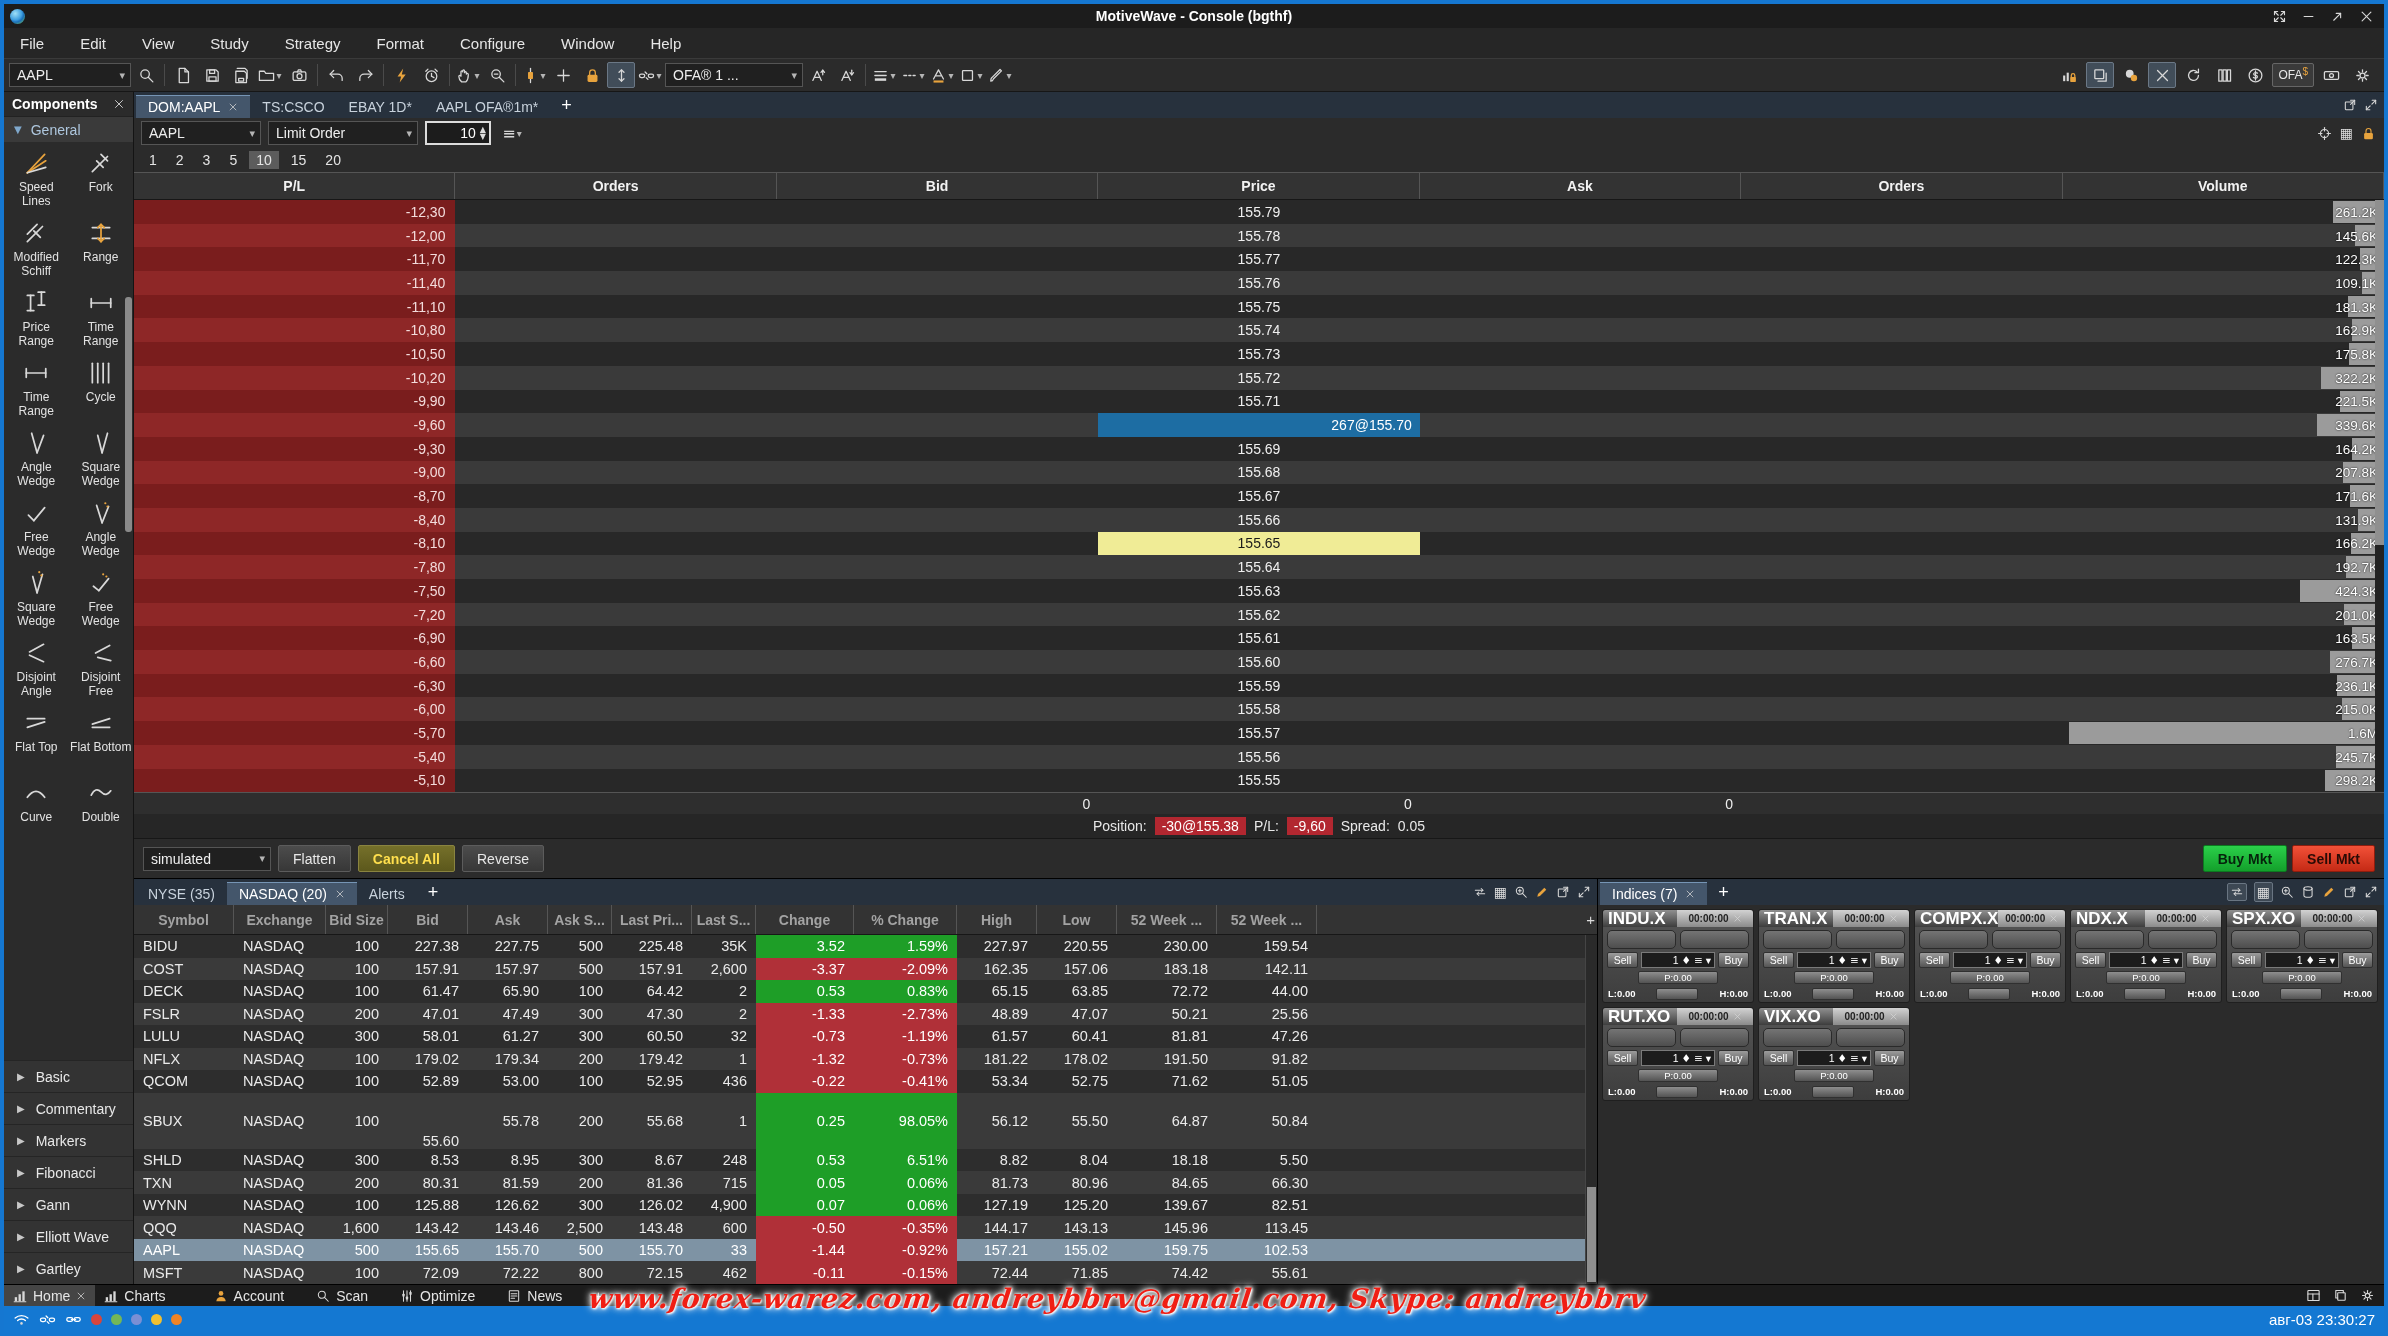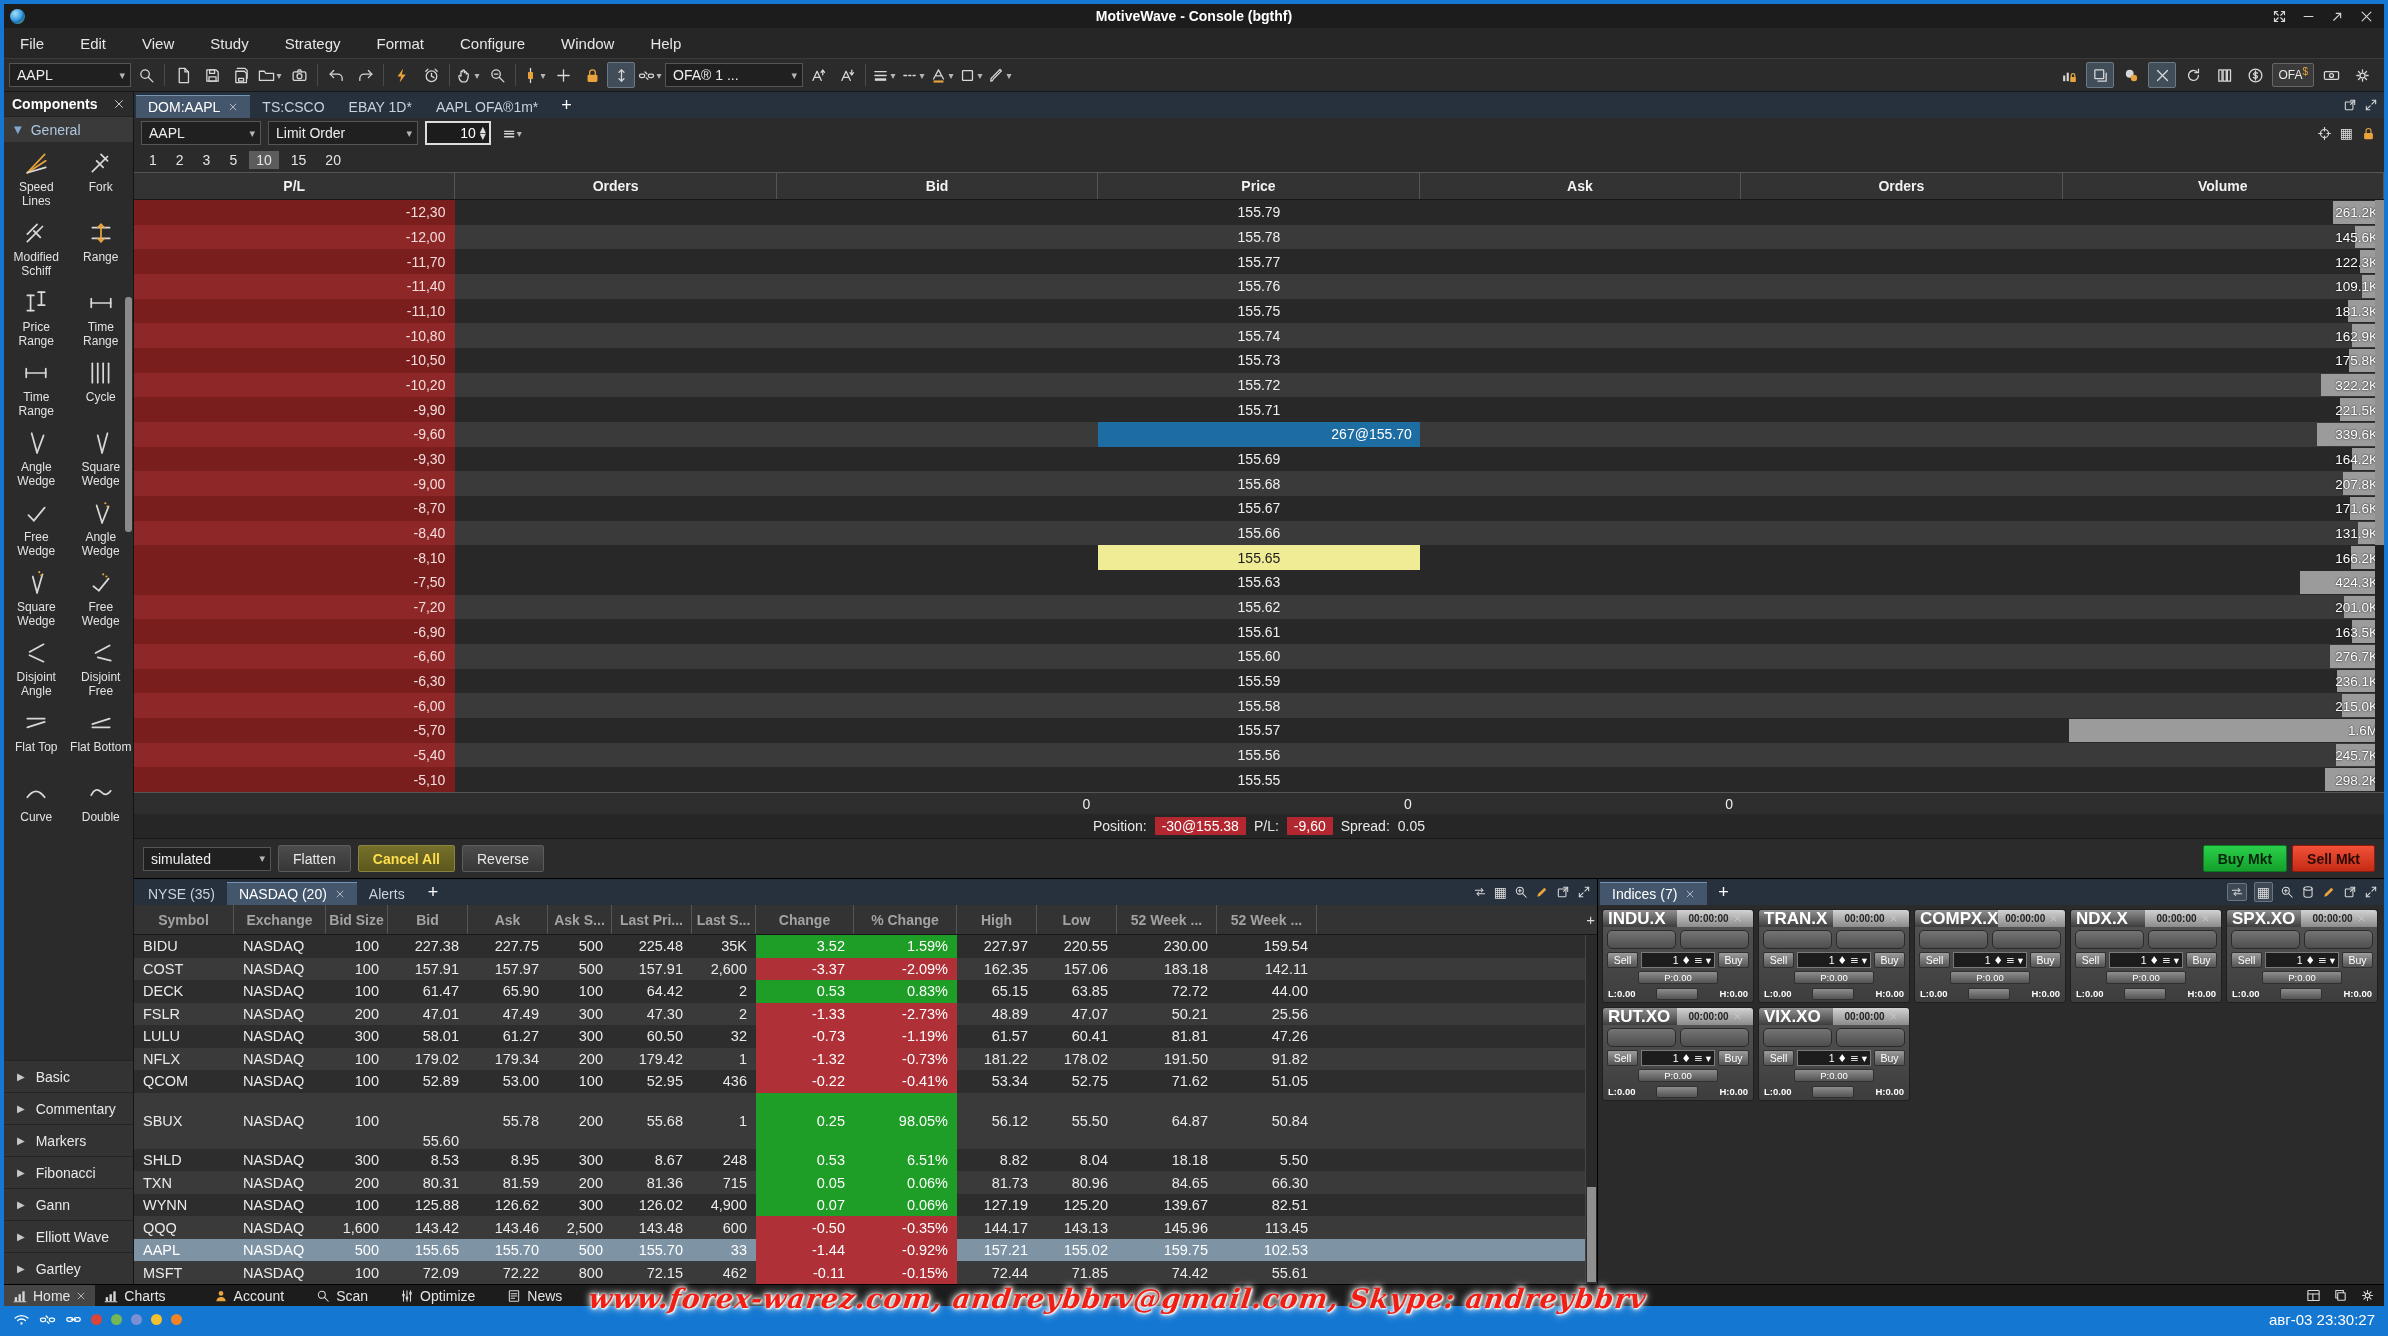--- a/index.html
+++ b/index.html
@@ -927,20 +927,32 @@
             <div></div>
             <div></div>
             <div class="prc yellow">155.65</div>
             <div></div>
             <div></div>
             <div class="volc">
               <div class="bar" style="width: 10.2%;"></div>
               <span class="vtxt">166.2K</span>
             </div>
           </div>
+          <div class="drow odd">
+            <div class="plc">-7,80</div>
+            <div></div>
+            <div></div>
+            <div class="prc">155.64</div>
+            <div></div>
+            <div></div>
+            <div class="volc">
+              <div class="bar" style="width: 11.8%;"></div>
+              <span class="vtxt">192.7K</span>
+            </div>
+          </div>
           <div class="drow even">
             <div class="plc">-7,50</div>
             <div></div>
             <div></div>
             <div class="prc">155.63</div>
             <div></div>
             <div></div>
             <div class="volc">
               <div class="bar" style="width: 26%;"></div>
               <span class="vtxt">424.3K</span>

